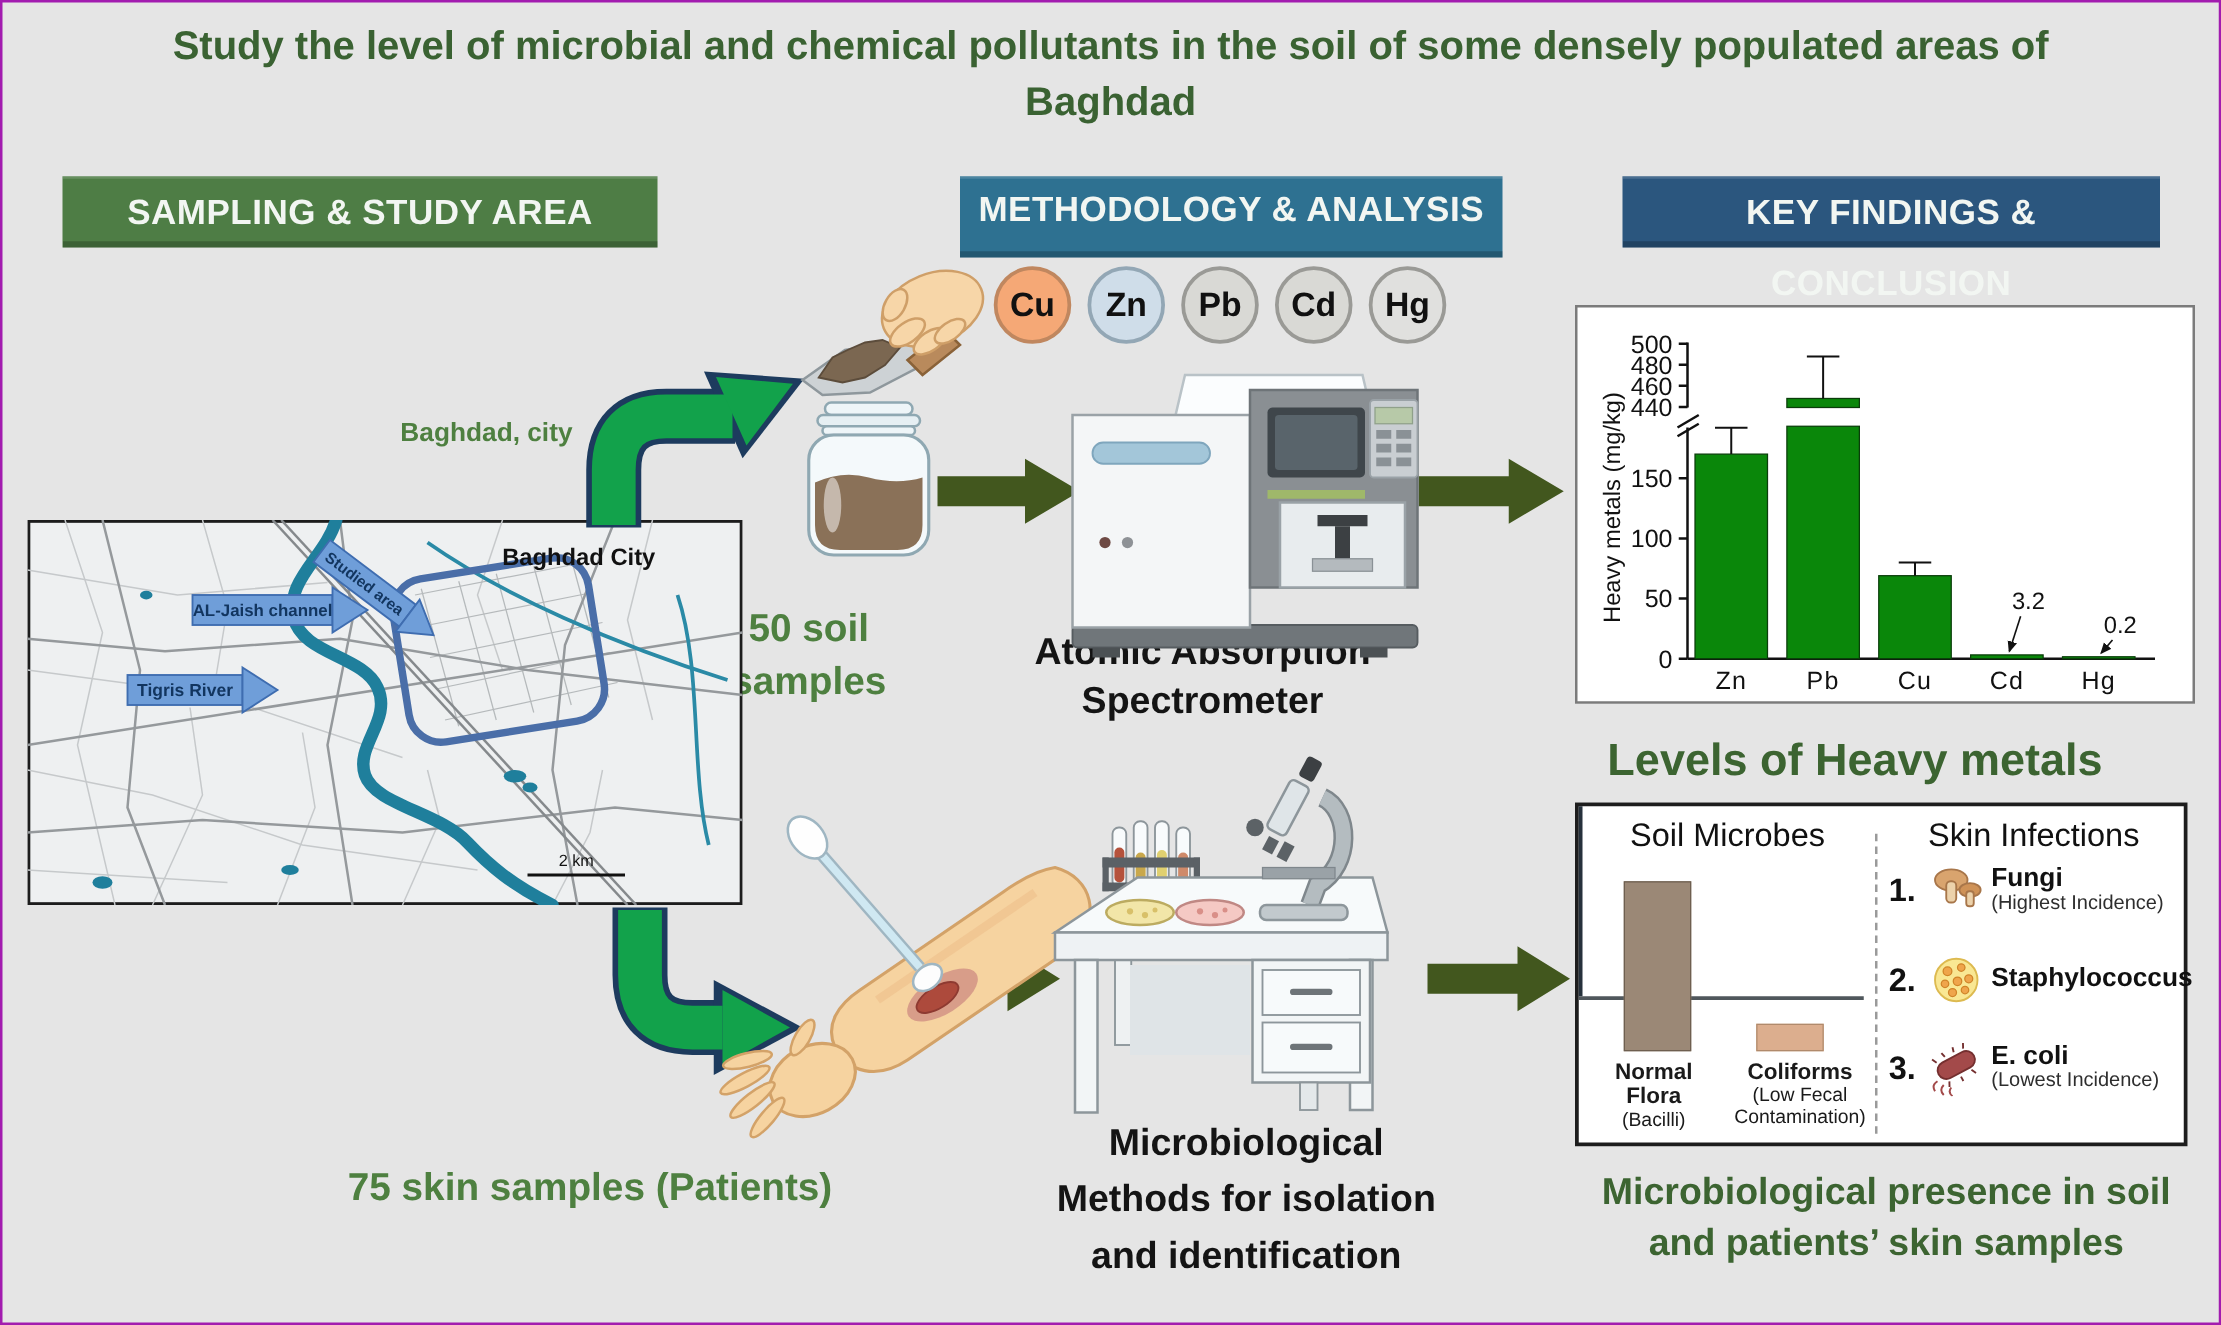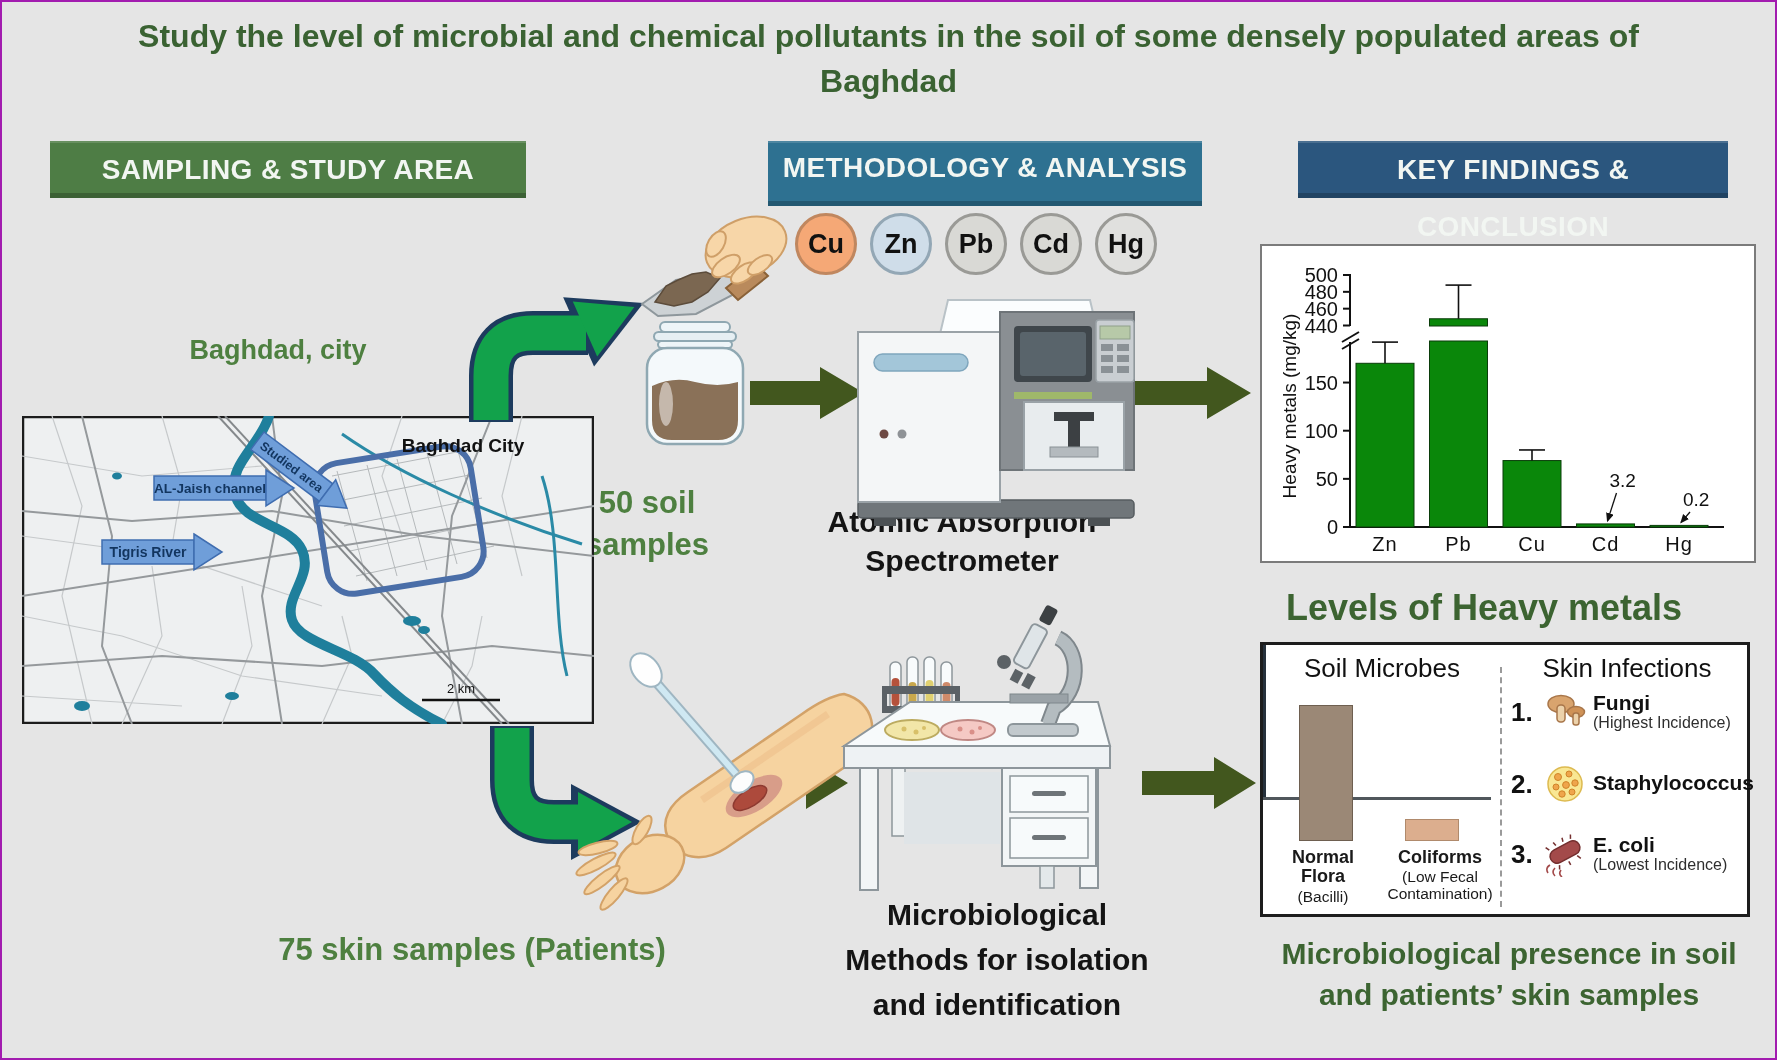--- a/index.html
+++ b/index.html
@@ -17,21 +17,21 @@
   .elements{left:793px;top:211px;display:flex;gap:13px;}
   .el-circle{width:62px;height:62px;border-radius:50%;border:3px solid #8f8f8f;
     box-sizing:border-box;display:flex;align-items:center;justify-content:center;
     font-size:27px;font-weight:bold;color:#111;}
   .el0{background:#f5a876;border-color:#c0875f;}
   .el1{background:#cfdde9;border-color:#93a7b5;}
   .el2{background:#d9d9d5;border-color:#9a9a96;}
   .el3{background:#d9d9d5;border-color:#9a9a96;}
   .el4{background:#e0e0de;border-color:#9a9a96;}
   .green-label{color:#4e8040;font-weight:bold;text-align:center;}
-  .lbl-city{left:116px;top:333px;width:320px;font-size:27px;}
+  .lbl-city{left:136px;top:333px;width:320px;font-size:21px;text-align:right;}
   .lbl-region{left:95px;top:748px;width:330px;font-size:31px;line-height:1.55;}
   .lbl-skin{left:250px;top:930px;width:440px;font-size:31px;white-space:nowrap;}
   .lbl-soil{left:560px;top:480px;width:170px;font-size:31px;line-height:1.35;}
   .black-label{color:#141414;font-weight:bold;text-align:center;}
   .lbl-aas{left:790px;top:500px;width:340px;font-size:30px;line-height:1.3;}
   .lbl-micro{left:825px;top:890px;width:340px;font-size:30px;line-height:1.5;}
   .caption{color:#3c6431;font-weight:bold;text-align:center;}
   .cap-hm{left:1282px;top:585px;width:400px;font-size:36px;}
   .cap-micro{left:1272px;top:932px;width:470px;font-size:30px;line-height:1.35;}
   .chart-panel{left:1258px;top:242px;width:492px;height:315px;background:#fff;

